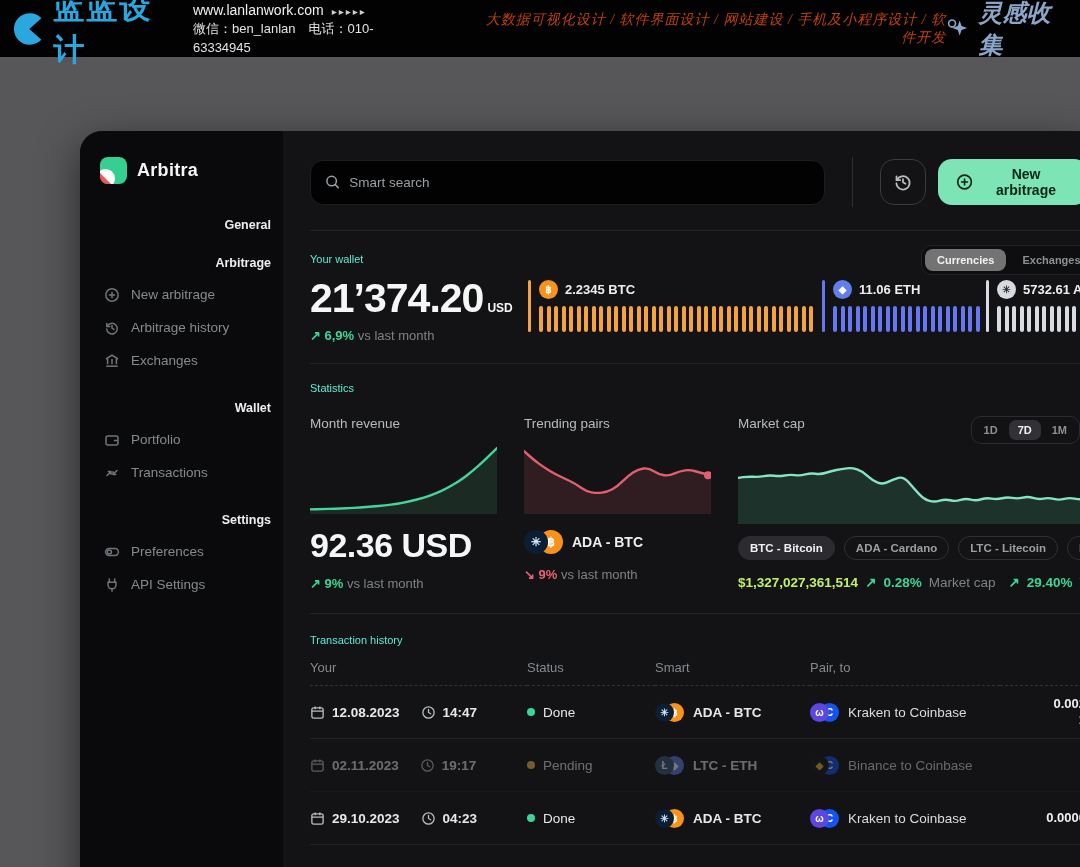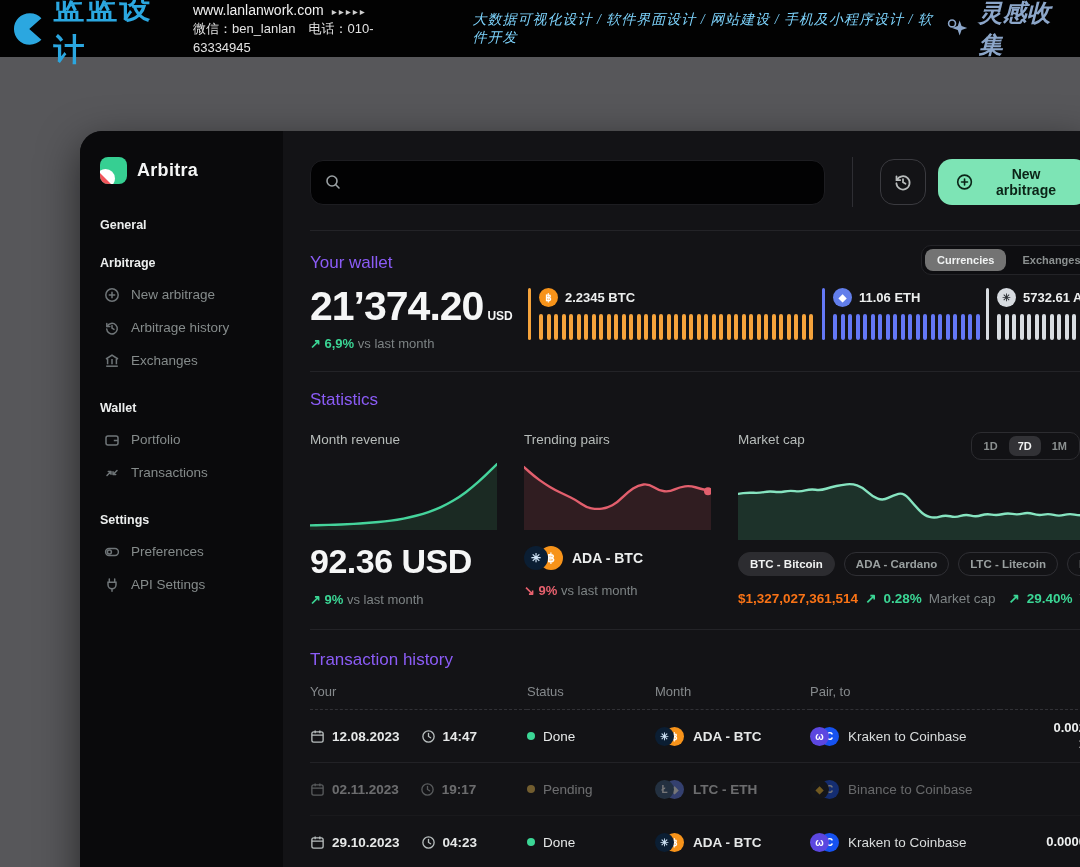--- a/index.html
+++ b/index.html
@@ -8,39 +8,39 @@
 
   
   .banner { position:absolute; top:0; left:0; width:1080px; height:57px; background:#020202;
     display:flex; align-items:center; padding:0 12px; }
   .b-logo { display:flex; align-items:center; gap:6px; }
   .b-logo-text { color:#2ba7e0; font-size:31px; font-weight:700; letter-spacing:2px; }
   .b-contact { margin-left:16px; line-height:1.45; }
   .b-url-row { color:#f0f0f0; font-size:14px; font-weight:400; }
   .b-arrows { color:#cfcfcf; font-size:10px; letter-spacing:2px; margin-left:8px; }
   .b-line2 { color:#e3e3e3; font-size:13px; }
-  .b-services { margin-left:56px; color:#7dd3fc; font-size:14px; font-style:italic;
-    font-family:"Liberation Serif", serif; letter-spacing:1px; }
+  .b-services { margin-left:56px; color:#c2410c; font-size:14px; font-style:italic;
+    font-family:"Liberation Serif", serif; letter-spacing:1px;text-align:right; }
   .b-collect { margin-left:auto; display:flex; align-items:center; gap:8px;
     color:#8ca6c9; font-size:24px; font-weight:700; font-style:italic;
     font-family:"Liberation Serif", serif; }
 
   
   .dash { position:absolute; left:80px; top:131px; width:1008px; height:780px;
     background:#131316; border-radius:22px 0 0 0; display:flex;
     box-shadow:0 12px 40px rgba(0,0,0,.55); }
 
   
   .side { width:203px; background:#0a0a0c; border-radius:22px 0 0 0; padding:26px 12px 0 12px; flex:none; }
   .brand { display:flex; align-items:center; gap:10px; padding-left:8px; margin-bottom:34px; }
   .brand-icon { position:relative; width:27px; height:27px; border-radius:8px; background:#36cf92; overflow:hidden; flex:none; }
   .brand-icon::after { content:""; position:absolute; left:-4px; bottom:-4px; width:19px; height:19px;
     border-radius:50%; background:linear-gradient(to top right,#f2545b 49%,#ffffff 51%); }
   .brand-name { color:#f4f5f5; font-size:18px; font-weight:700; letter-spacing:.3px; }
-  .sec-title { color:#eceeee; font-size:12.5px; font-weight:700; margin:24px 0 8px 8px; }
+  .sec-title { color:#eceeee; font-size:12.5px; font-weight:700; margin:24px 0 8px 8px;text-align:right; }
   .s-item { display:flex; align-items:center; gap:11px; height:33px; padding:0 10px 0 12px;
     color:#858b8b; font-size:13.5px; border-radius:10px; cursor:pointer; }
   .s-item .sic { display:flex; color:#6f7578; flex:none; }
   .s-item.active { background:#191d1b; color:#f2f4f3; font-weight:700; }
   .s-item.active .sic { color:#34d399; }
   .s-badge { margin-left:auto; width:20px; height:19px; border-radius:6px; background:#f25c5a;
     color:#fff; font-size:11px; font-weight:700; display:flex; align-items:center; justify-content:center; }
 
   
   .main { flex:1; padding:26px 0 0 27px; min-width:0; }
@@ -54,21 +54,21 @@
   .vdiv { width:1px; height:50px; background:#2e2e33; margin:0 27px; flex:none; }
   .hist-btn { width:46px; height:46px; border-radius:14px; border:1px solid #3a3a3f; background:transparent;
     color:#b9bdbd; display:flex; align-items:center; justify-content:center; cursor:pointer; flex:none; }
   .new-btn { margin-left:12px; height:46px; width:150px; flex:none; border:none; border-radius:14px;
     background:#7de4b5; color:#0b2417; font-size:14px; font-weight:700;
     display:flex; align-items:center; gap:9px; padding:0 18px; cursor:pointer; }
 
   .hr { height:1px; background:#232327; margin-right:0; }
   .hr1 { margin-top:23px; }
 
-  .sec-head { color:#8b5cf6; font-size:17px; }
+  .sec-head { color:#5eead4; font-size:11px; }
 
   
   .wallet { padding:22px 0 20px 0; position:relative; }
   .wallet-head { display:flex; align-items:center; }
   .w-toggle { position:absolute; right:-8px; top:14px; display:flex; gap:4px; background:#0e0e11;
     border:1px solid #232327; border-radius:10px; padding:3px; width:175px; }
   .w-pill { font-size:11px; font-weight:700; padding:5px 12px; border-radius:8px; color:#8b9090; white-space:nowrap; cursor:pointer; }
   .w-pill.on { background:#737373; color:#f0f2f2; }
   .wallet-body { display:flex; margin-top:13px; }
   .w-left { width:218px; flex:none; }
@@ -117,21 +117,21 @@
   .col3-head { display:flex; align-items:flex-start; }
   .range { margin-left:auto; display:flex; gap:2px; background:#121215; border:1px solid #2c2c30;
     border-radius:10px; padding:3px; margin-right:10px; }
   .range span { font-size:11px; font-weight:700; color:#8b9090; padding:4px 9px; border-radius:7px; cursor:pointer; }
   .range span.on { background:#323236; color:#f0f2f2; }
   .pill-row { display:flex; gap:9px; margin-top:12px; width:420px; }
   .cpill { height:24px; border-radius:12px; padding:0 11px; display:flex; align-items:center;
     font-size:11.5px; font-weight:700; color:#9aa0a0; border:1px solid #2f2f34; white-space:nowrap; cursor:pointer; }
   .cpill.on { background:#2c2c30; color:#f0f2f2; border-color:#2c2c30; }
   .mcap-line { display:flex; align-items:center; gap:7px; margin-top:14px; font-size:13.5px; white-space:nowrap; }
-  .mcap-val { color:#f97316; font-weight:700; }
+  .mcap-val { color:#bef264; font-weight:700; }
 
   
   .tx { padding:20px 0 0 0; }
   .tx-table { margin-top:14px; display:grid; grid-template-columns:217px 128px 155px 190px 1fr; }
   .tx-h { color:#85898c; font-size:13px; padding-bottom:10px; border-bottom:1px dashed #313136; }
   .tx-row { display:grid; grid-template-columns:217px 128px 155px 190px 1fr; grid-column:1 / -1;
     align-items:center; height:53px; border-bottom:1px solid #222226; }
   .tx-row.dimmed { opacity:.42; }
   .cell-date { display:flex; align-items:center; gap:7px; color:#e6e8e8; font-size:13.5px; font-weight:700; }
   .cell-date .tic { color:#b9bfbf; display:flex; }
@@ -256,20 +256,21 @@
   </aside>
 
   <div class="main">
 
     <div class="topbar">
       <div class="search">
         <svg class="lic" width="16" height="16" viewBox="0 0 16 16" fill="none" stroke="#9aa0a3" stroke-width="1.6" stroke-linecap="round">
             <circle cx="7" cy="7" r="5"></circle>
             <path d="M10.8 10.8 14 14"></path>
           </svg>
+        <input type="text" placeholder="Smart search" style="">
       </div>
       <div class="vdiv"></div>
       <button class="hist-btn">
         <svg class="lic" width="20" height="20" viewBox="0 0 16 16" fill="none" stroke="currentColor" stroke-width="1.4" stroke-linecap="round">
             <path d="M2.8 3.4v3h3"></path>
             <path d="M3.2 6.4A5.3 5.3 0 1 1 2.7 9"></path>
             <path d="M8 5.6V8.2l2 1.2"></path>
           </svg>
       </button>
       <button class="new-btn">
@@ -486,21 +487,21 @@
       </div>
     </section>
 
     <div class="hr"></div>
 
     <section class="tx">
       <div class="sec-head">Transaction history</div>
       <div class="tx-table">
         <div class="tx-h">Your</div>
         <div class="tx-h">Status</div>
-        <div class="tx-h">Month</div>
+        <div class="tx-h">Smart</div>
         <div class="tx-h">Pair, to</div>
         <div class="tx-h"></div>
 
         <div class="tx-row">
           <div class="cell-date">
             <span class="tic">
                 <svg class="lic" width="15" height="15" viewBox="0 0 16 16" fill="none" stroke="currentColor" stroke-width="1.4">
                   <rect x="2" y="3" width="12" height="11" rx="2"></rect>
                   <path d="M2 6.6h12M5.5 1.5v3M10.5 1.5v3"></path>
                 </svg>

